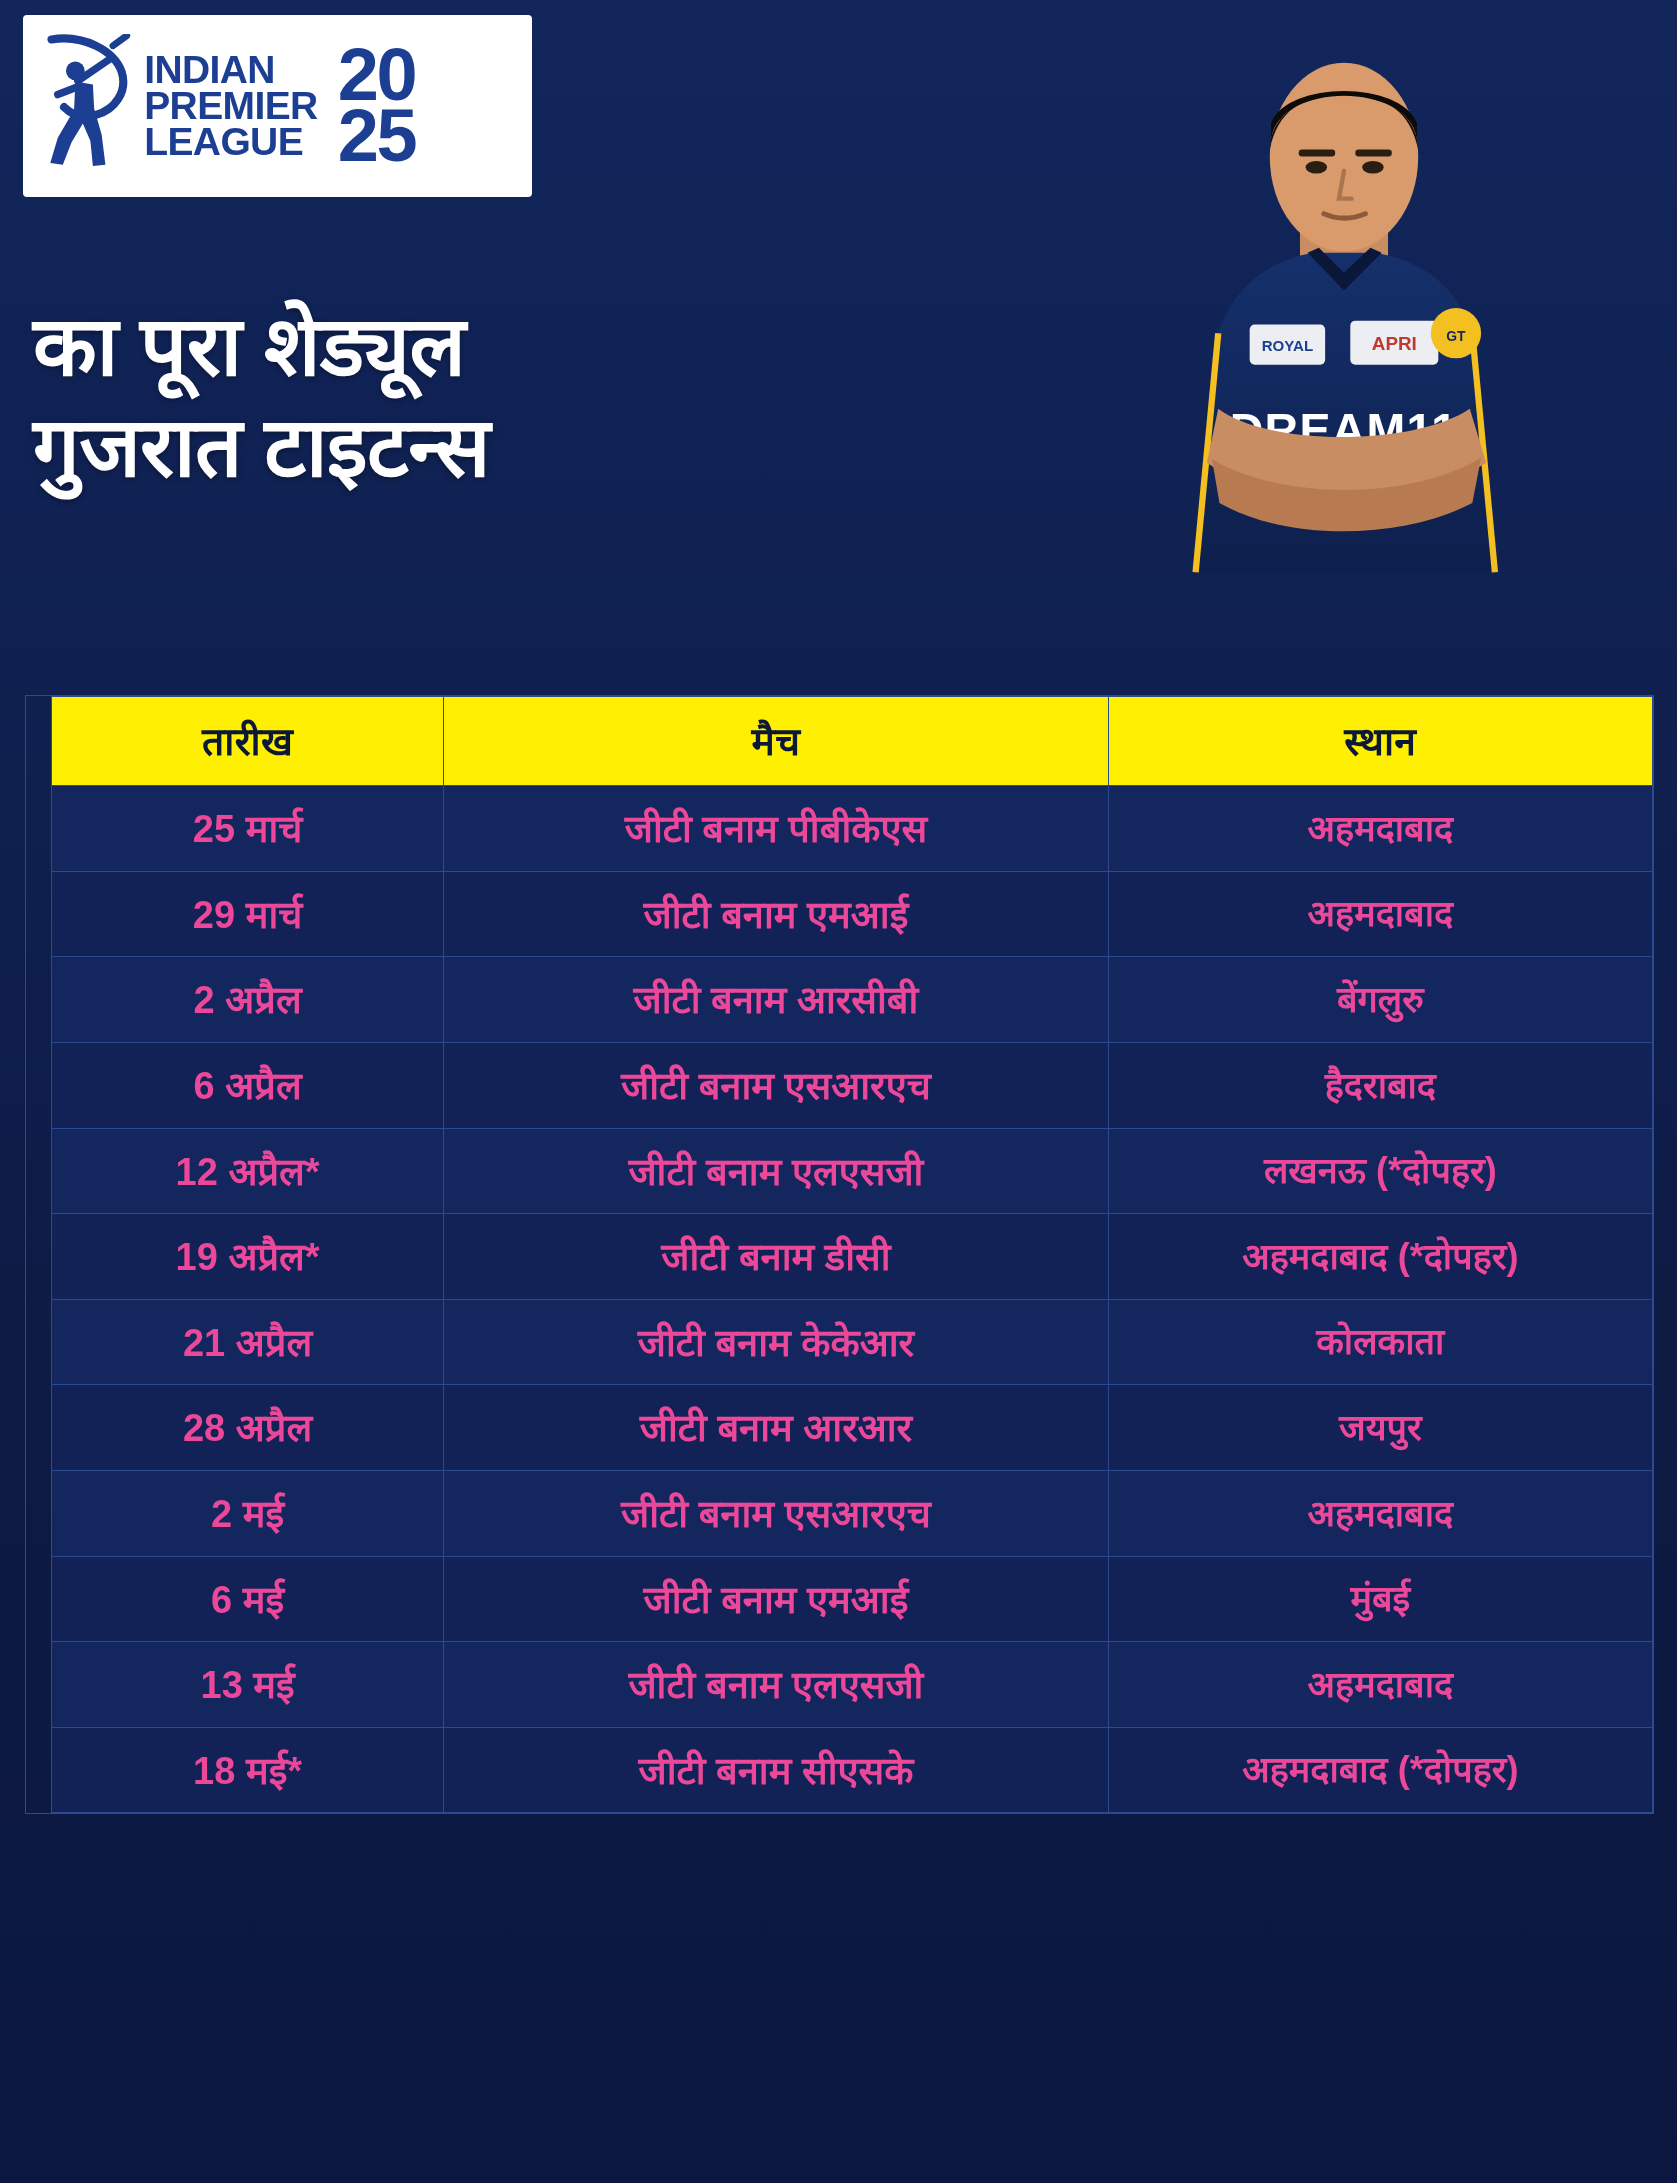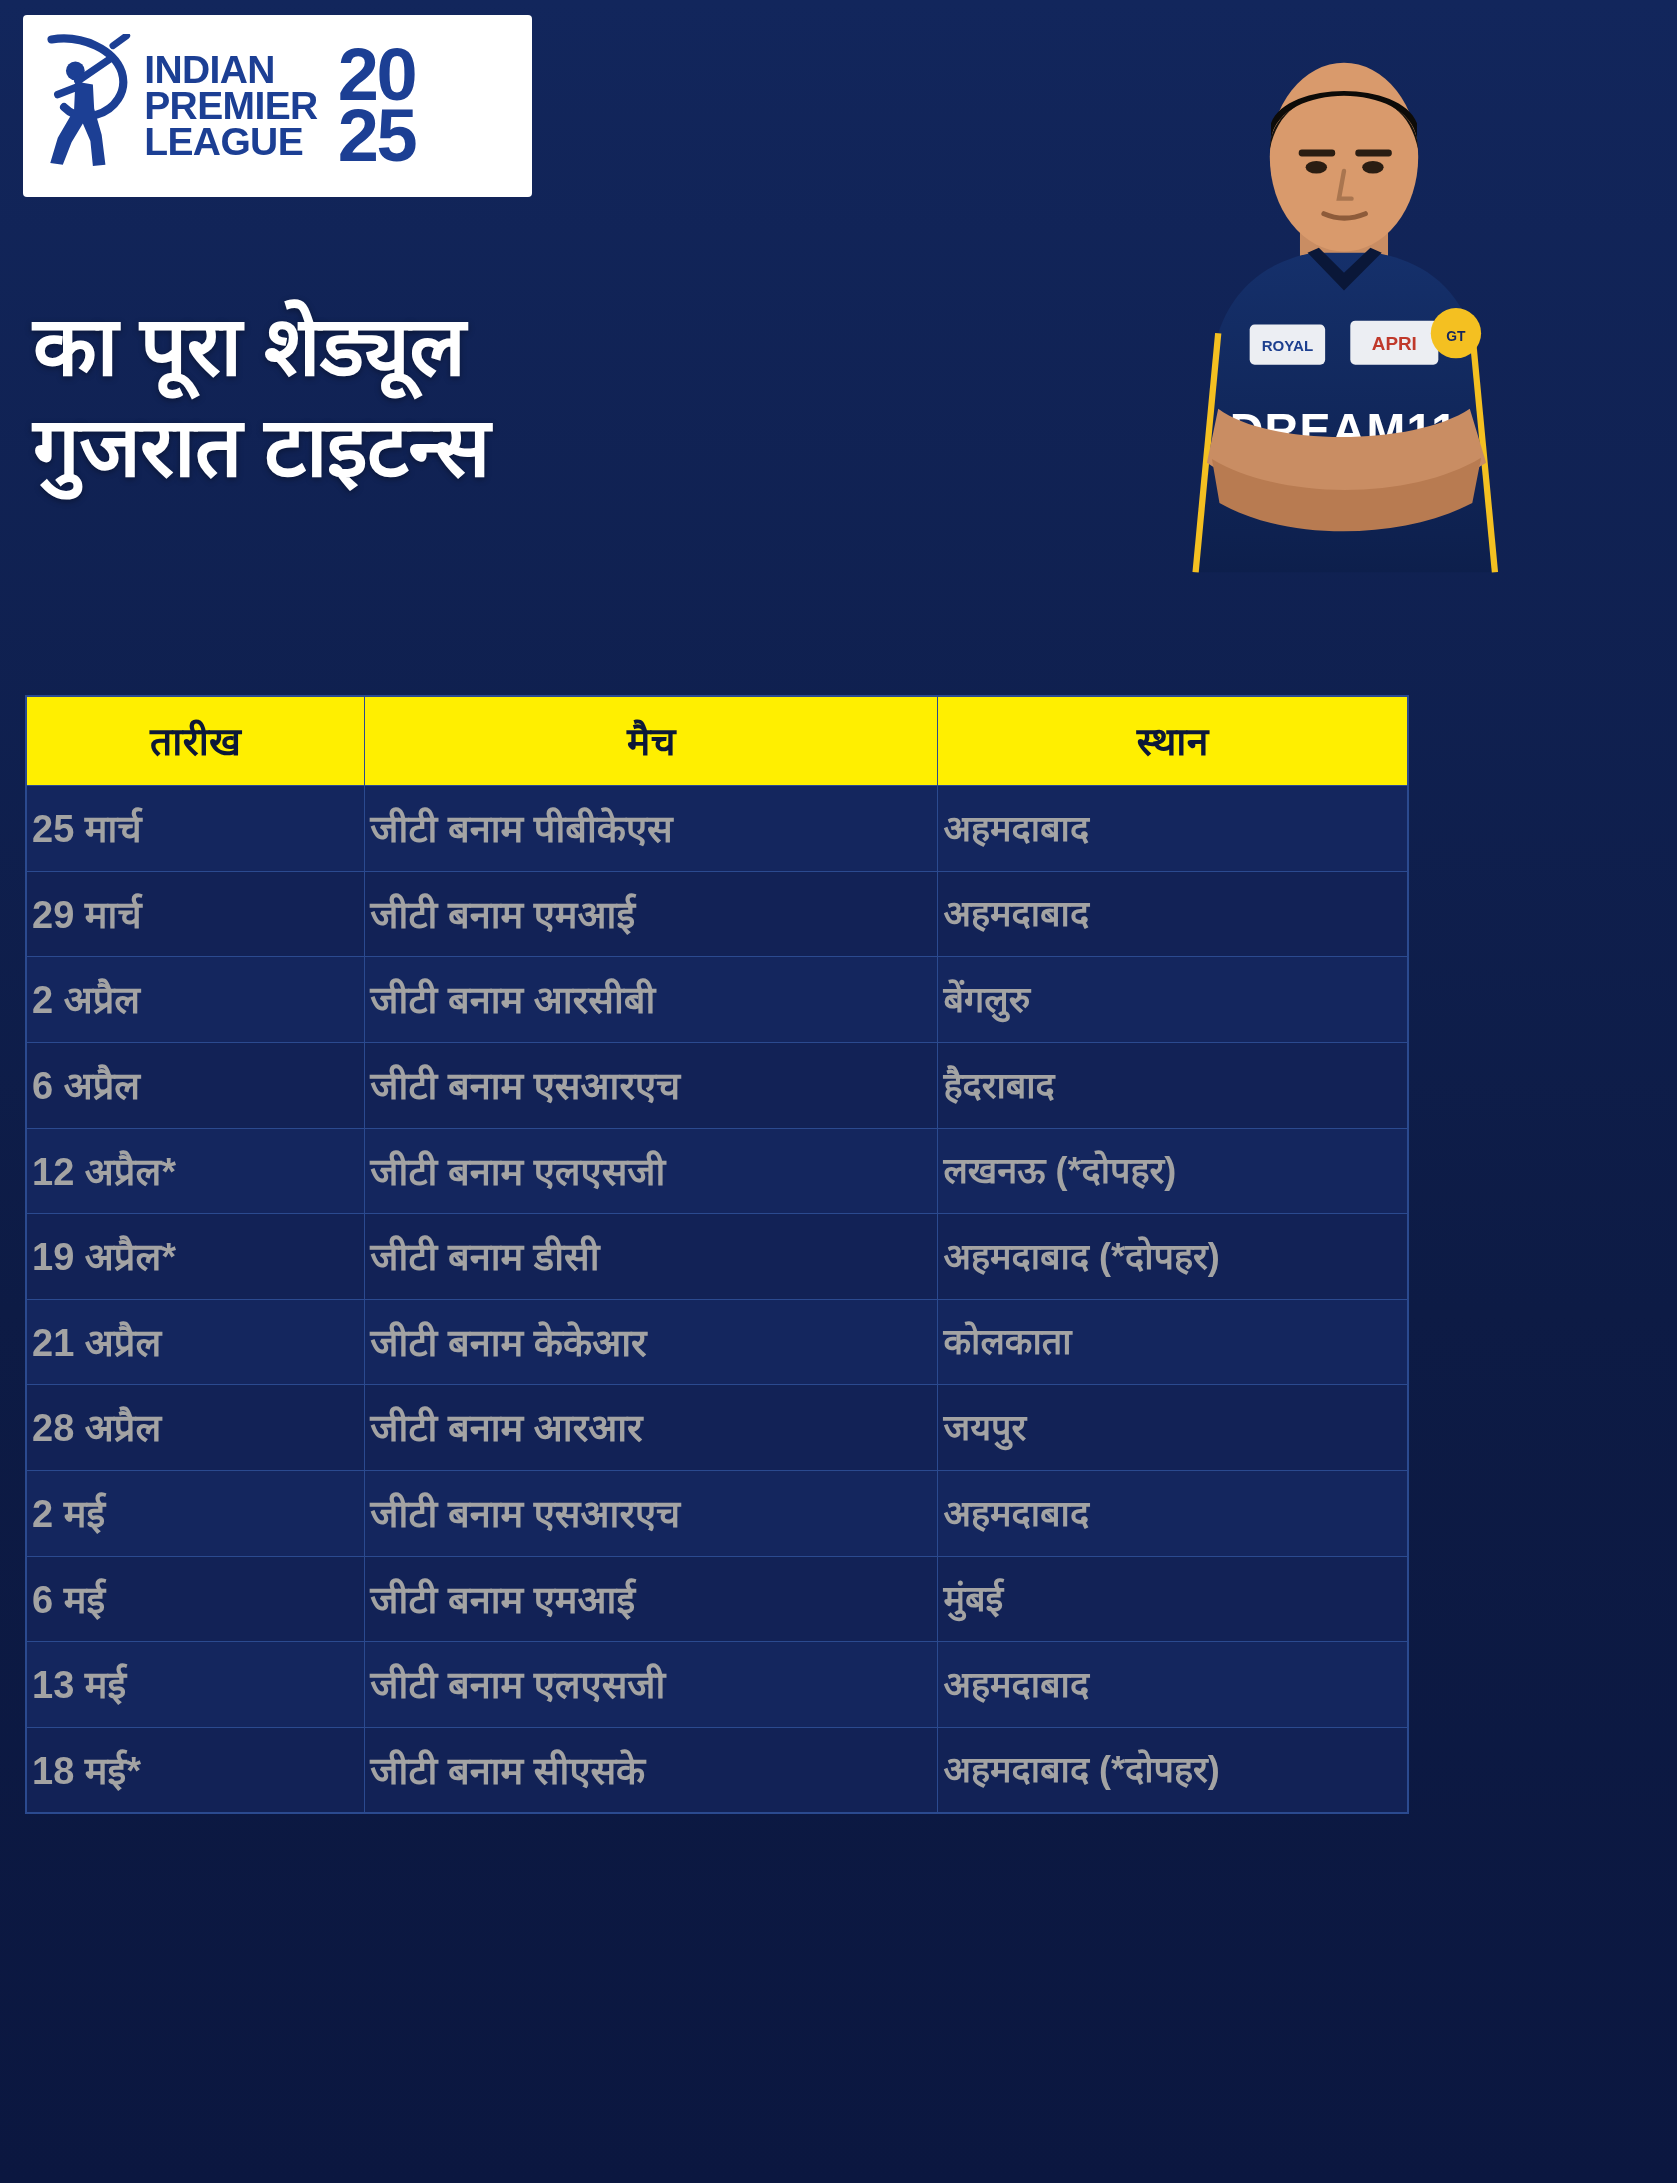--- a/index.html
+++ b/index.html
@@ -82,45 +82,47 @@
     position:absolute;
     right:50px; top:6.3px;
     width:566px; height:667px;
   }
   .player svg { width:100%; height:100%; display:block; }
 
   
   .table {
     position:absolute;
     left:25px; top:695px;
-    width:1384px;
+    width:1629px;
     border:1.9px solid #2b4a8f;
     border-collapse:collapse;
+    padding-left:25px;
   }
   table { width:100%; border-collapse:collapse; table-layout:fixed; }
   col.c-date  { width:24.5%; }
   col.c-match { width:41.5%; }
   col.c-venue { width:34%; }
 
   thead th {
     background:#ffef00;
     color:#0c1838;
     font-family:"Liberation Sans", sans-serif;
     font-weight:bold;
     font-size:39px;
     padding:16.3px 6.3px 19px;
     border:1.9px solid #2b4a8f;
     text-align:center;
     letter-spacing:0.3px;
   }
   tbody td {
-    color:#a3a3a3;
+    color:#ec4899;
     font-family:"Liberation Sans", sans-serif;
     font-weight:bold;
     font-size:38px;
+    text-align:center;
     padding:15px 5px 17.6px;
     border:1.9px solid #2b4a8f;
     background:#14265e;
     white-space:nowrap;
   }
   tbody tr:nth-child(even) td { background:#122256; }
   tbody td.venue { font-size:36px; }
 </style>
 </head>
 <body>

